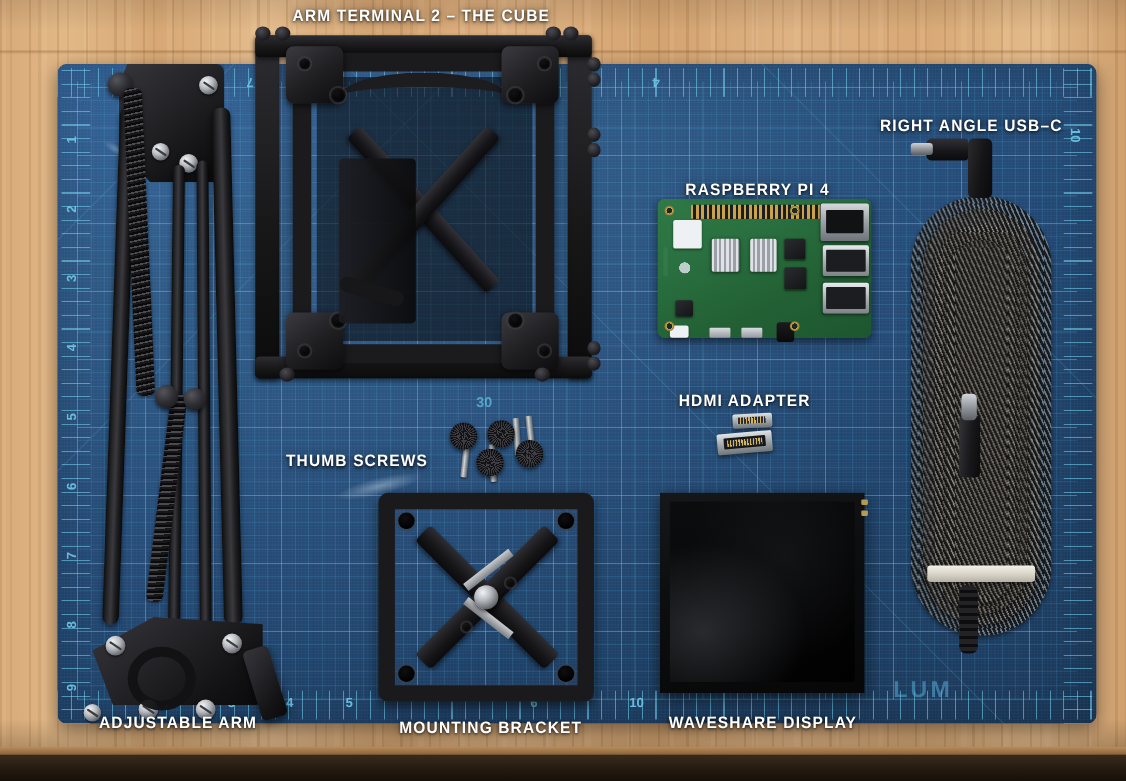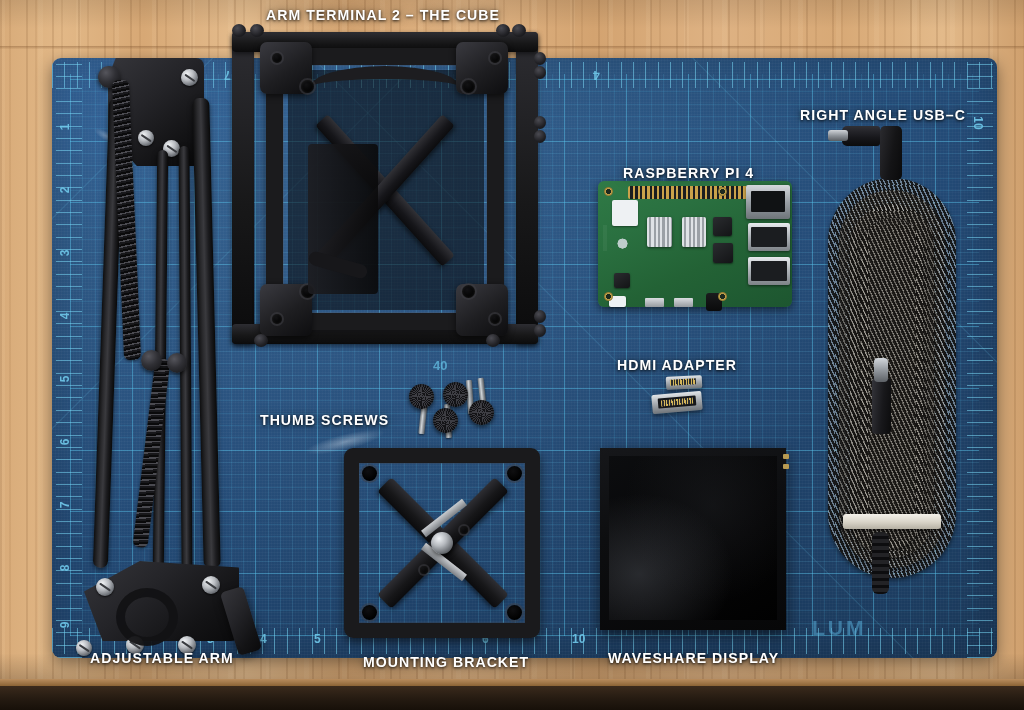--- a/index.html
+++ b/index.html
@@ -455,21 +455,21 @@
     <span class="rnum rot-l" style="left:6px; top:377px;">6</span>
     <span class="rnum rot-l" style="left:6px; top:440px;">7</span>
     <span class="rnum rot-l" style="left:6px; top:503px;">8</span>
     <span class="rnum rot-l" style="left:6px; top:560px;">9</span>
   </div>
 
   <div class="ruler ruler-v" id="ruler-right">
     <span class="rnum rot-r" style="left:4px; top:58px;">10</span>
   </div>
 
-  <div id="mat-30">40</div>
+  <div id="mat-30">30</div>
   <div id="mat-brand">LUM</div>
   <div id="mat-scuff1"></div>
   <div id="mat-scuff2"></div>
 </div>
 
 <div class="part" id="arm">
 
   <div class="arm-plate" style="left:46px; top:0px; width:96px; height:108px; clip-path:polygon(8% 0, 100% 0, 100% 100%, 30% 100%, 0 70%, 0 18%); border-radius:8px;"></div>
   <div class="pivot" style="left:36px; top:8px; width:22px; height:22px;"></div>
   <div class="screw" style="left:119px; top:11px; width:17px; height:17px;"></div>

